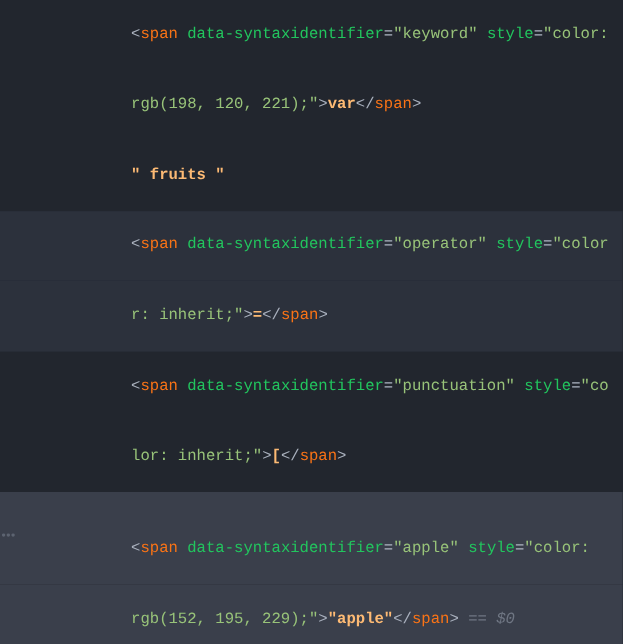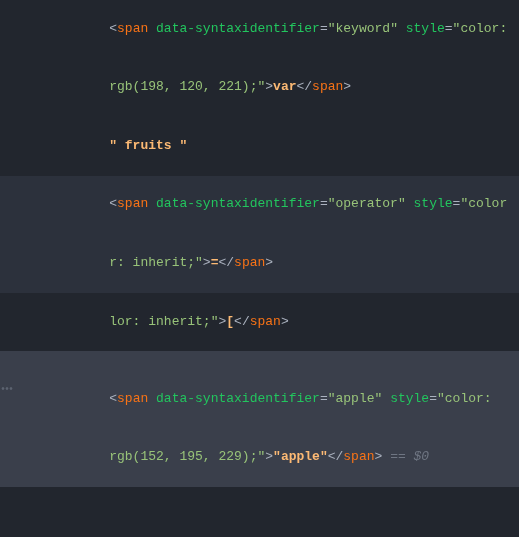--- a/index.html
+++ b/index.html
@@ -32,20 +32,23 @@
   </div>
 
   <div class="line sel">
     <span class="p-op">&lt;</span><span class="p-tag">span</span><span class="p-attr"> data-syntaxidentifier</span><span class="p-op">=</span><span class="p-str"><span>"</span><span>operator</span><span>"</span></span><span class="p-attr"> style</span><span class="p-op">=</span><span class="p-str"><span>"</span><span>color</span></span>
   </div>
   <div class="line sel">
     <span class="p-str"><span>r: inherit;</span><span>"</span></span><span class="p-op">&gt;</span><span class="p-txt">=</span><span class="p-op">&lt;/</span><span class="p-tag">span</span><span class="p-op">&gt;</span>
   </div>
 
   <div class="line">
+    <span class="p-op">&lt;</span><span class="p-tag">span</span><span class="p-attr"> data-syntaxidentifier</span><span class="p-op">=</span><span class="p-str"><span>"</span><span>punctuation</span><span>"</span></span><span class="p-attr"> style</span><span class="p-op">=</span><span class="p-str"><span>"</span><span>co</span></span>
+  </div>
+  <div class="line">
     <span class="p-str"><span>lor: inherit;</span><span>"</span></span><span class="p-op">&gt;</span><span class="p-txt">[</span><span class="p-op">&lt;/</span><span class="p-tag">span</span><span class="p-op">&gt;</span>
   </div>
 
   <div class="line curr">
     <span class="gut">•••</span>
     <span class="p-op">&lt;</span><span class="p-tag">span</span><span class="p-attr"> data-syntaxidentifier</span><span class="p-op">=</span><span class="p-str"><span>"</span><span>apple</span><span>"</span></span><span class="p-attr"> style</span><span class="p-op">=</span><span class="p-str"><span>"</span><span>color: </span></span>
   </div>
   <div class="line curr">
     <span class="p-str"><span>rgb(152, 195, 229);</span><span>"</span></span><span class="p-op">&gt;</span><span class="p-txt">"apple"</span><span class="p-op">&lt;/</span><span class="p-tag">span</span><span class="p-op">&gt;</span><span class="p-hint"> == $0</span>
   </div>

